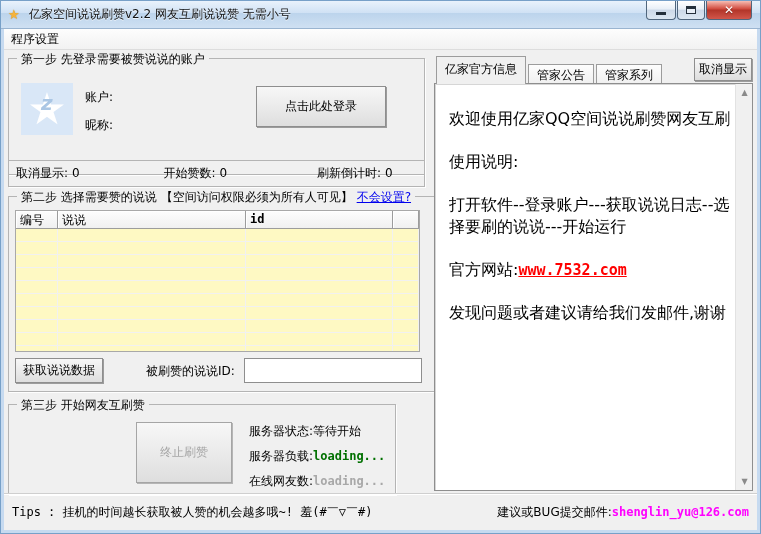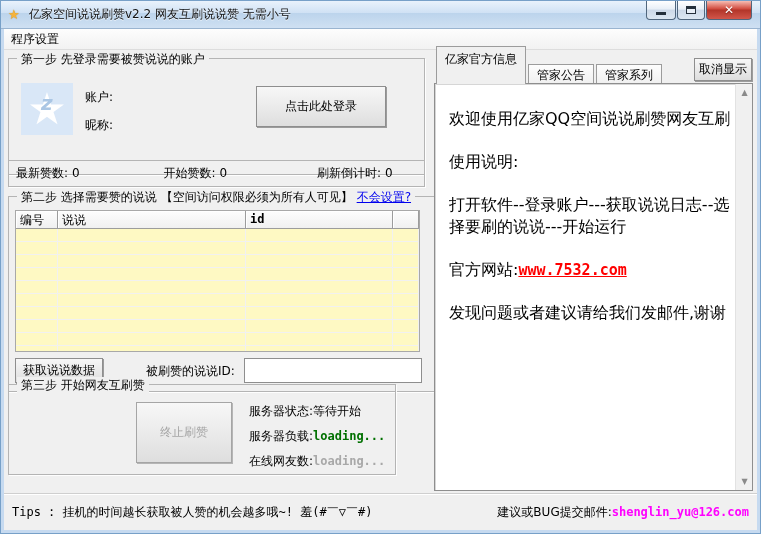--- a/index.html
+++ b/index.html
@@ -103,35 +103,35 @@
   .tc { border-right:1px solid #f1f1f1; height:100%; }
 
   #fetch-btn { position:absolute; left:6px; top:161px; width:88px; height:25px; }
   #target-id-label { position:absolute; left:137px; top:166px; }
   #target-id-input {
     position:absolute; left:235px; top:161px; width:178px; height:25px;
     border:1px solid #8e8e8e; background:#fff; font:12px "DejaVu Sans", sans-serif; padding:2px 4px;
   }
 
   
-  #step3 { left:4px; top:334px; width:388px; height:91px; }
+  #step3 { left:4px; top:354px; width:388px; height:91px; }
   #start-btn { position:absolute; left:12px; top:17px; width:100px; height:61px; }
   #stop-btn  { position:absolute; left:127px; top:17px; width:96px; height:61px; }
   .srv-line { position:absolute; left:240px; white-space:nowrap; }
   #srv1 { top:18px; } #srv2 { top:43px; } #srv3 { top:68px; }
   .mono-green { color:var(--loading-green,#007000); font-weight:bold; font-family:"DejaVu Sans Mono", monospace; }
   .mono-gray  { color:var(--loading-gray,#a8a8a8); font-weight:bold; font-family:"DejaVu Sans Mono", monospace; }
 
   
   .tabbar { position:absolute; left:432px; top:11px; height:23px; display:flex; align-items:flex-end; }
   .tab {
     border:1px solid #9c9c9c; border-bottom:none; background:linear-gradient(#fdfdfd,#f0f0f0);
     padding:2px 8px 3px; height:20px; margin-right:2px; cursor:pointer; white-space:nowrap;
   }
-  .tab.active { height:38px; padding-top:4px; background:#f0f0f0; position:relative; z-index:2; }
+  .tab.active { height:28px; padding-top:4px; background:#f0f0f0; position:relative; z-index:2; }
   #cancel-btn { position:absolute; left:690px; top:8px; width:58px; height:23px; }
 
   .infobox {
     position:absolute; left:430px; top:33px; width:319px; height:408px;
     background:#fff; border:1px solid #8e8e8e; box-shadow: inset 1px 1px 0 #d6d6d6;
   }
   .info-content {
     position:absolute; left:0; top:0; right:17px; bottom:0; padding:24px 4px 10px 14px;
     font-size:16px; line-height:22px; overflow:hidden;
   }
@@ -184,21 +184,21 @@
         <span class="zee">z</span>
       </div>
       <span class="fld-label" id="acct-label">账户:</span>
       <span id="acct-value"></span>
       <span class="fld-label" id="nick-label">昵称:</span>
       <span id="nick-value"></span>
       <button class="btn" id="login-btn">点击此处登录</button>
     </div>
 
     <div id="stats">
-      <span class="stat"><span>最新赞数:</span> <span>0</span></span>
+      <span class="stat"><span>取消显示:</span> <span>0</span></span>
       <span class="stat"><span>开始赞数:</span> <span>0</span></span>
       <span class="stat"><span>刷新倒计时:</span> <span>0</span></span>
     </div>
 
     <div class="groupbox" id="step2">
       <span class="gb-title gb2-title">
         <span>第二步 选择需要赞的说说 【空间访问权限必须为所有人可见】</span>
         <a class="link">不会设置?</a>
       </span>
 

